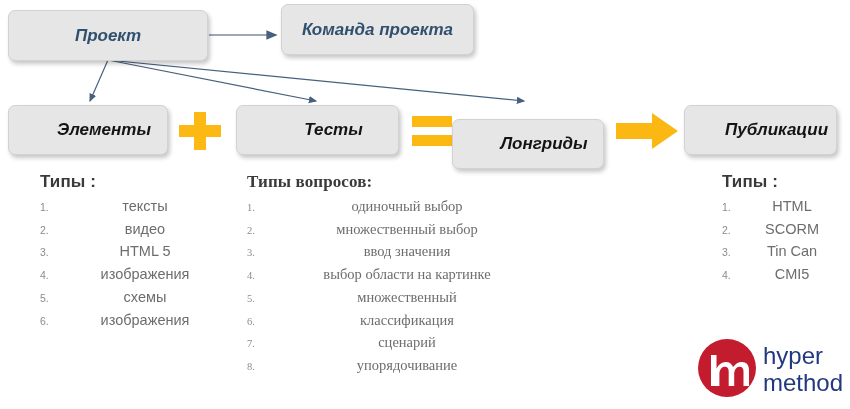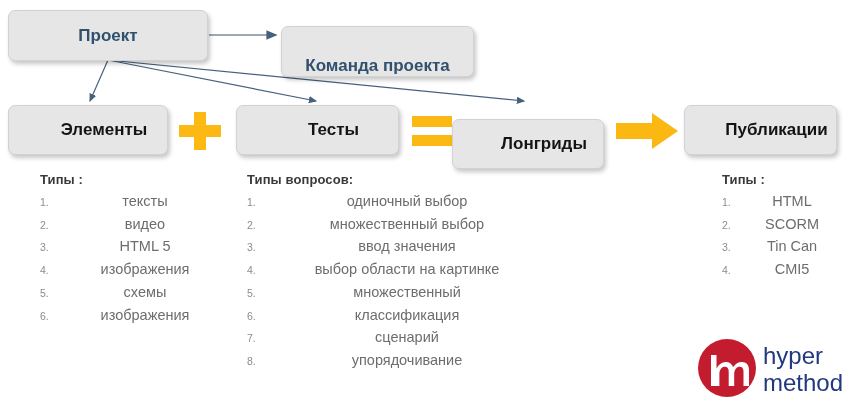--- a/index.html
+++ b/index.html
@@ -19,46 +19,47 @@
   .node{
     position:absolute;
     background:#e6e6e6;
     border:1px solid #d2d2d2;
     border-radius:7px;
     box-shadow:2px 3px 4px rgba(0,0,0,0.22);
     display:flex;align-items:center;justify-content:center;
     text-align:center;
     font-weight:bold;
     box-sizing:border-box;
+    font-style:italic;
   }
   .node.top{color:#31506e;font-size:17px;}
   .node.row2{color:#141414;font-size:17px;padding-left:32px;}
 
   #node-project{left:8px;  top:10px;  width:200px;height:51px;}
-  #node-team{   left:281px;top:26px;  width:193px;height:51px;align-items:flex-end;}
+  #node-team{   left:281px;top:4px;  width:193px;height:51px;}
 
   #node-elements{left:8px;  top:105px;width:160px;height:50px;}
   #node-tests{   left:236px;top:105px;width:163px;height:50px;}
   #node-longrid{ left:452px;top:119px;width:152px;height:50px;}
   #node-publish{ left:684px;top:105px;width:153px;height:50px;}
 
   
   .op{position:absolute;}
   #op-plus{left:176px;top:110px;width:48px;height:42px;}
   #op-equals{left:410px;top:112px;width:44px;height:38px;}
   #op-arrow{left:614px;top:111px;width:66px;height:40px;}
 
   
   .col{position:absolute;}
   #col-elements{left:40px; top:172px;width:190px;}
-  #col-tests{   left:247px;top:172px;width:300px;}
+  #col-tests{   left:247px;top:172px;width:300px;font-family:Liberation Serif, serif;}
   #col-publish{ left:722px;top:172px;width:120px;}
 
   .col-head{
-    font-size:13px;font-weight:bold;color:#3a3a3a;
+    font-size:17px;font-weight:bold;color:#3a3a3a;
     margin:0 0 7px 0;letter-spacing:.1px;
   }
   ol.items{
     list-style:none;margin:0;padding:0;
   }
   ol.items li{
     display:flex;align-items:baseline;
     margin:0 0 7.5px 0;
     color:#6d6d6d;
     font-size:14.5px;

